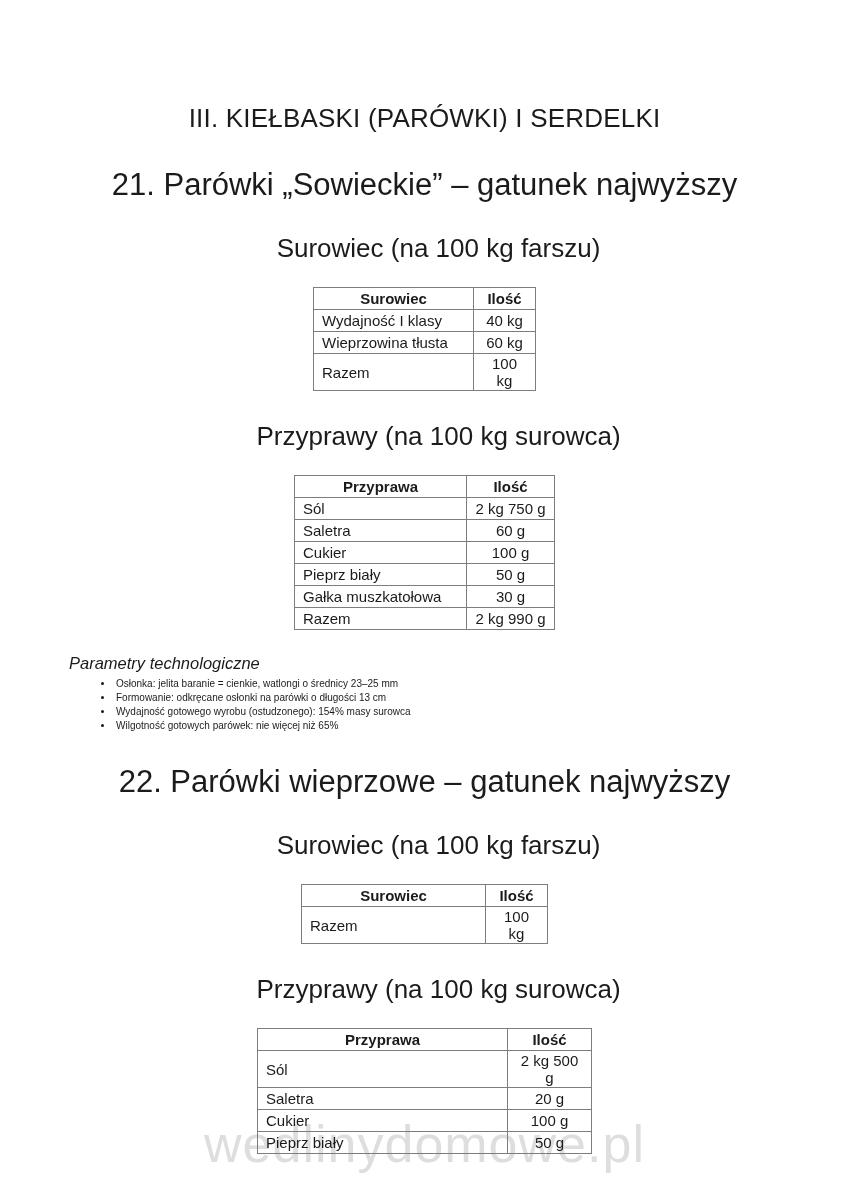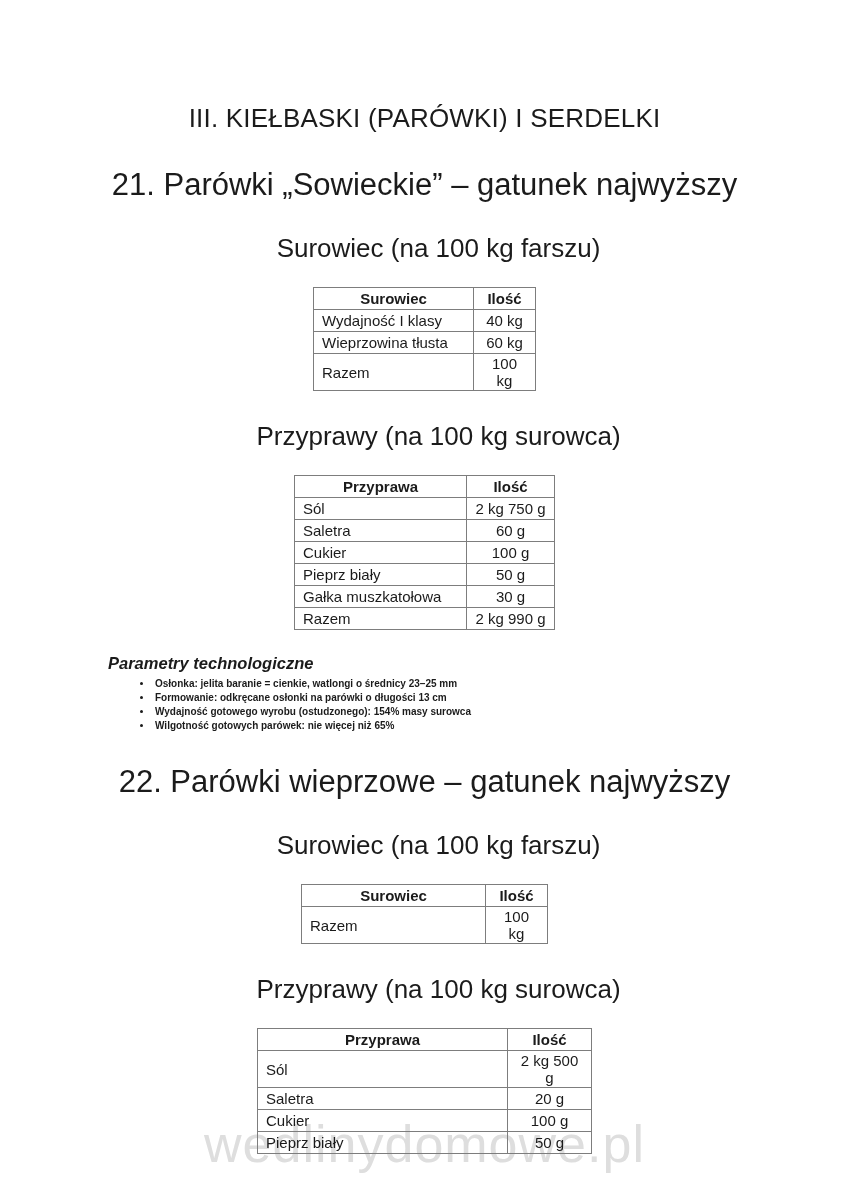--- a/index.html
+++ b/index.html
@@ -20,21 +20,21 @@
 
   table.t1 td:first-child, table.t1 th:first-child { width:160px; }
   table.t1 td:last-child,  table.t1 th:last-child  { width:62px; }
   table.t2 td:first-child, table.t2 th:first-child { width:172px; }
   table.t2 td:last-child,  table.t2 th:last-child  { width:88px; }
   table.t3 td:first-child, table.t3 th:first-child { width:184px; }
   table.t3 td:last-child,  table.t3 th:last-child  { width:62px; }
   table.t4 td:first-child, table.t4 th:first-child { width:250px; }
   table.t4 td:last-child,  table.t4 th:last-child  { width:84px; }
 
-  .params { margin:24px 0 0 108px;font-weight:bold; }
+  .params { margin:24px 0 0 69px; }
   .params-h { font-style:italic; font-size:16.5px; margin-bottom:5px; }
   ul.bullets { margin:2px 0 0 45px; font-size:10px; list-style-type:disc; }
   ul.bullets li { margin:3px 0; padding-left:2px; }
 
   .sec22 { margin-top:26px; }
 
   .watermark {
     position:absolute; left:0; right:0; bottom:26px; z-index:0;
     text-align:center; font-size:52px; font-weight:400;
     color:#dedede; white-space:nowrap; letter-spacing:1px;

